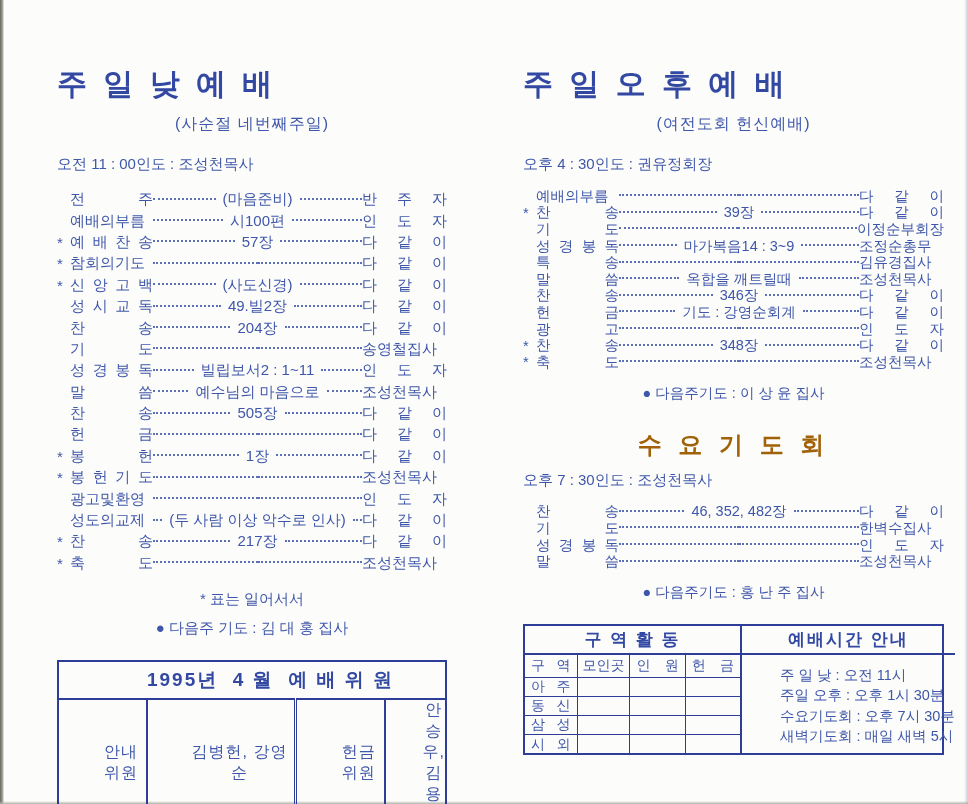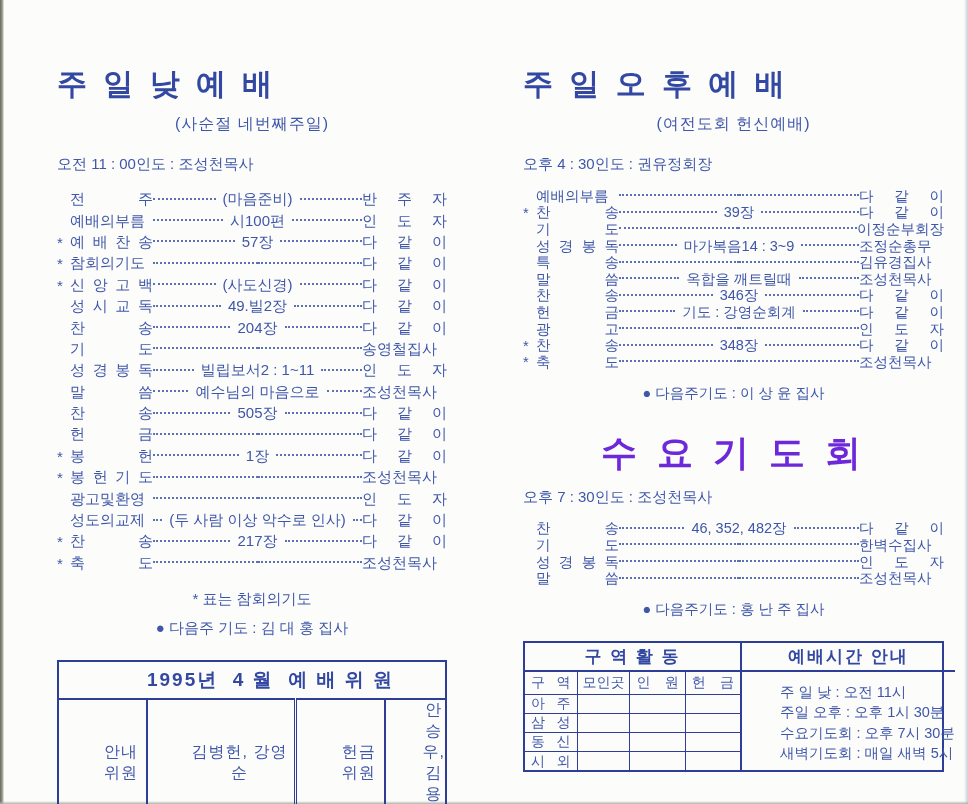--- a/index.html
+++ b/index.html
@@ -50,22 +50,22 @@
 
   
   .committee { margin-top:22px; width:100%; border-collapse:collapse; }
   .committee th, .committee td { border:2px solid #2d3d98;padding-left:37px; }
   .committee th { font-size:19px; font-weight:bold; letter-spacing:2px;
                   height:38px; white-space:pre; color:#3248a2; }
   .committee td { font-size:16px; text-align:center; height:47px; letter-spacing:1px;margin-left:40px; }
   .committee td.dbl { border-left:3px double #2d3d98; }
 
   
-  .wed-title { text-align:center; font-size:36px; font-weight:bold; letter-spacing:5px;
-               color:#6d28d9; margin-top:26px; white-space:pre; }
+  .wed-title { text-align:center; font-size:24px; font-weight:bold; letter-spacing:5px;
+               color:#a16207; margin-top:26px; white-space:pre; }
   .wed-meta { margin-top:10px; }
 
   
   .bottom-tables { margin-top:22px; border:2px solid #2d3d98; display:flex; height:131px; }
   .district { width:215px; flex:0 0 215px; display:flex; flex-direction:column; }
   .district-title, .schedule-title {
     height:29px; line-height:27px; text-align:center; font-size:17px; font-weight:bold;
     letter-spacing:2px; border-bottom:2px solid #2d3d98; color:#3248a2; white-space:pre;
   }
   .district-grid { width:100%; border-collapse:collapse; flex:1; }
@@ -239,21 +239,21 @@
     <div class="order-row">
         <span class="star">*</span>
         <span class="lbl">축 도</span>
         <span class="lead"></span>
         <span class="ctr"></span>
         <span class="lead"></span>
         <span class="who">조성천목사</span>
       </div>
   </div>
 
-  <div class="note note-standing">* 표는 참회의기도</div>
+  <div class="note note-standing">* 표는 일어서서</div>
   <div class="note note-prayer">● 다음주 기도 : 김 대 홍 집사</div>
 
   <table class="committee">
     <tbody>
         <tr>
           <th colspan="4">1995년  4 월  예 배 위 원</th>
         </tr>
     <tr>
       <td style="width:90px">안내위원</td>
       <td style="width:152px">김병헌, 강영순</td>
@@ -419,27 +419,27 @@
           <th class="rlbl-h">인 원</th>
           <th class="rlbl-h">헌 금</th>
         </tr>
         <tr>
               <td class="rlbl">아 주</td>
               <td></td>
               <td></td>
               <td></td>
             </tr>
         <tr>
-              <td class="rlbl">삼 성</td>
+              <td class="rlbl">동 신</td>
               <td></td>
               <td></td>
               <td></td>
             </tr>
         <tr>
-              <td class="rlbl">동 신</td>
+              <td class="rlbl">삼 성</td>
               <td></td>
               <td></td>
               <td></td>
             </tr>
         <tr>
               <td class="rlbl">시 외</td>
               <td></td>
               <td></td>
               <td></td>
             </tr>

